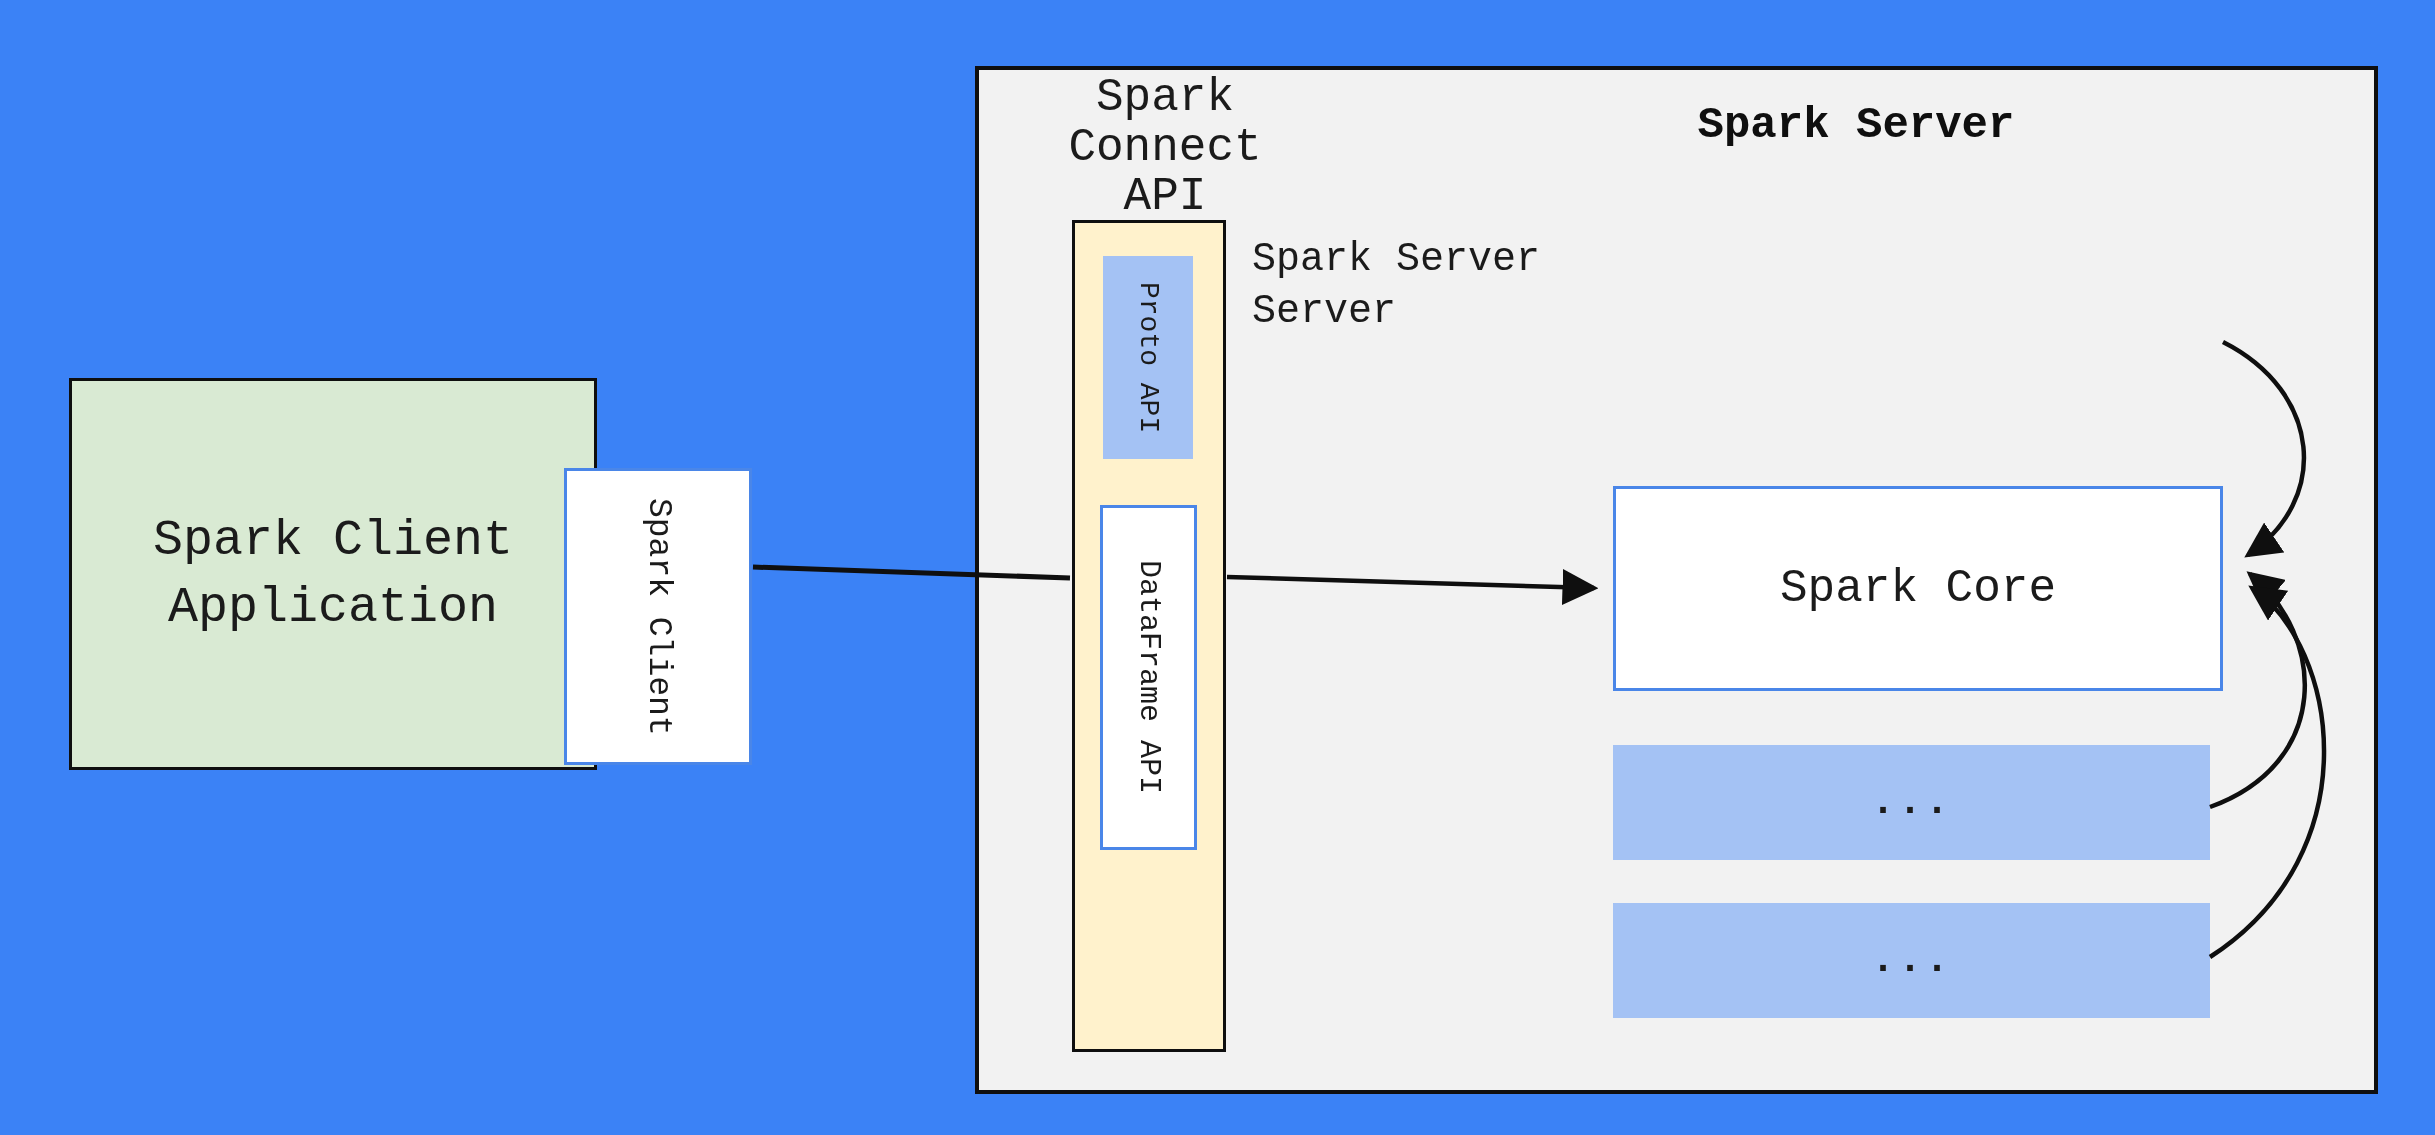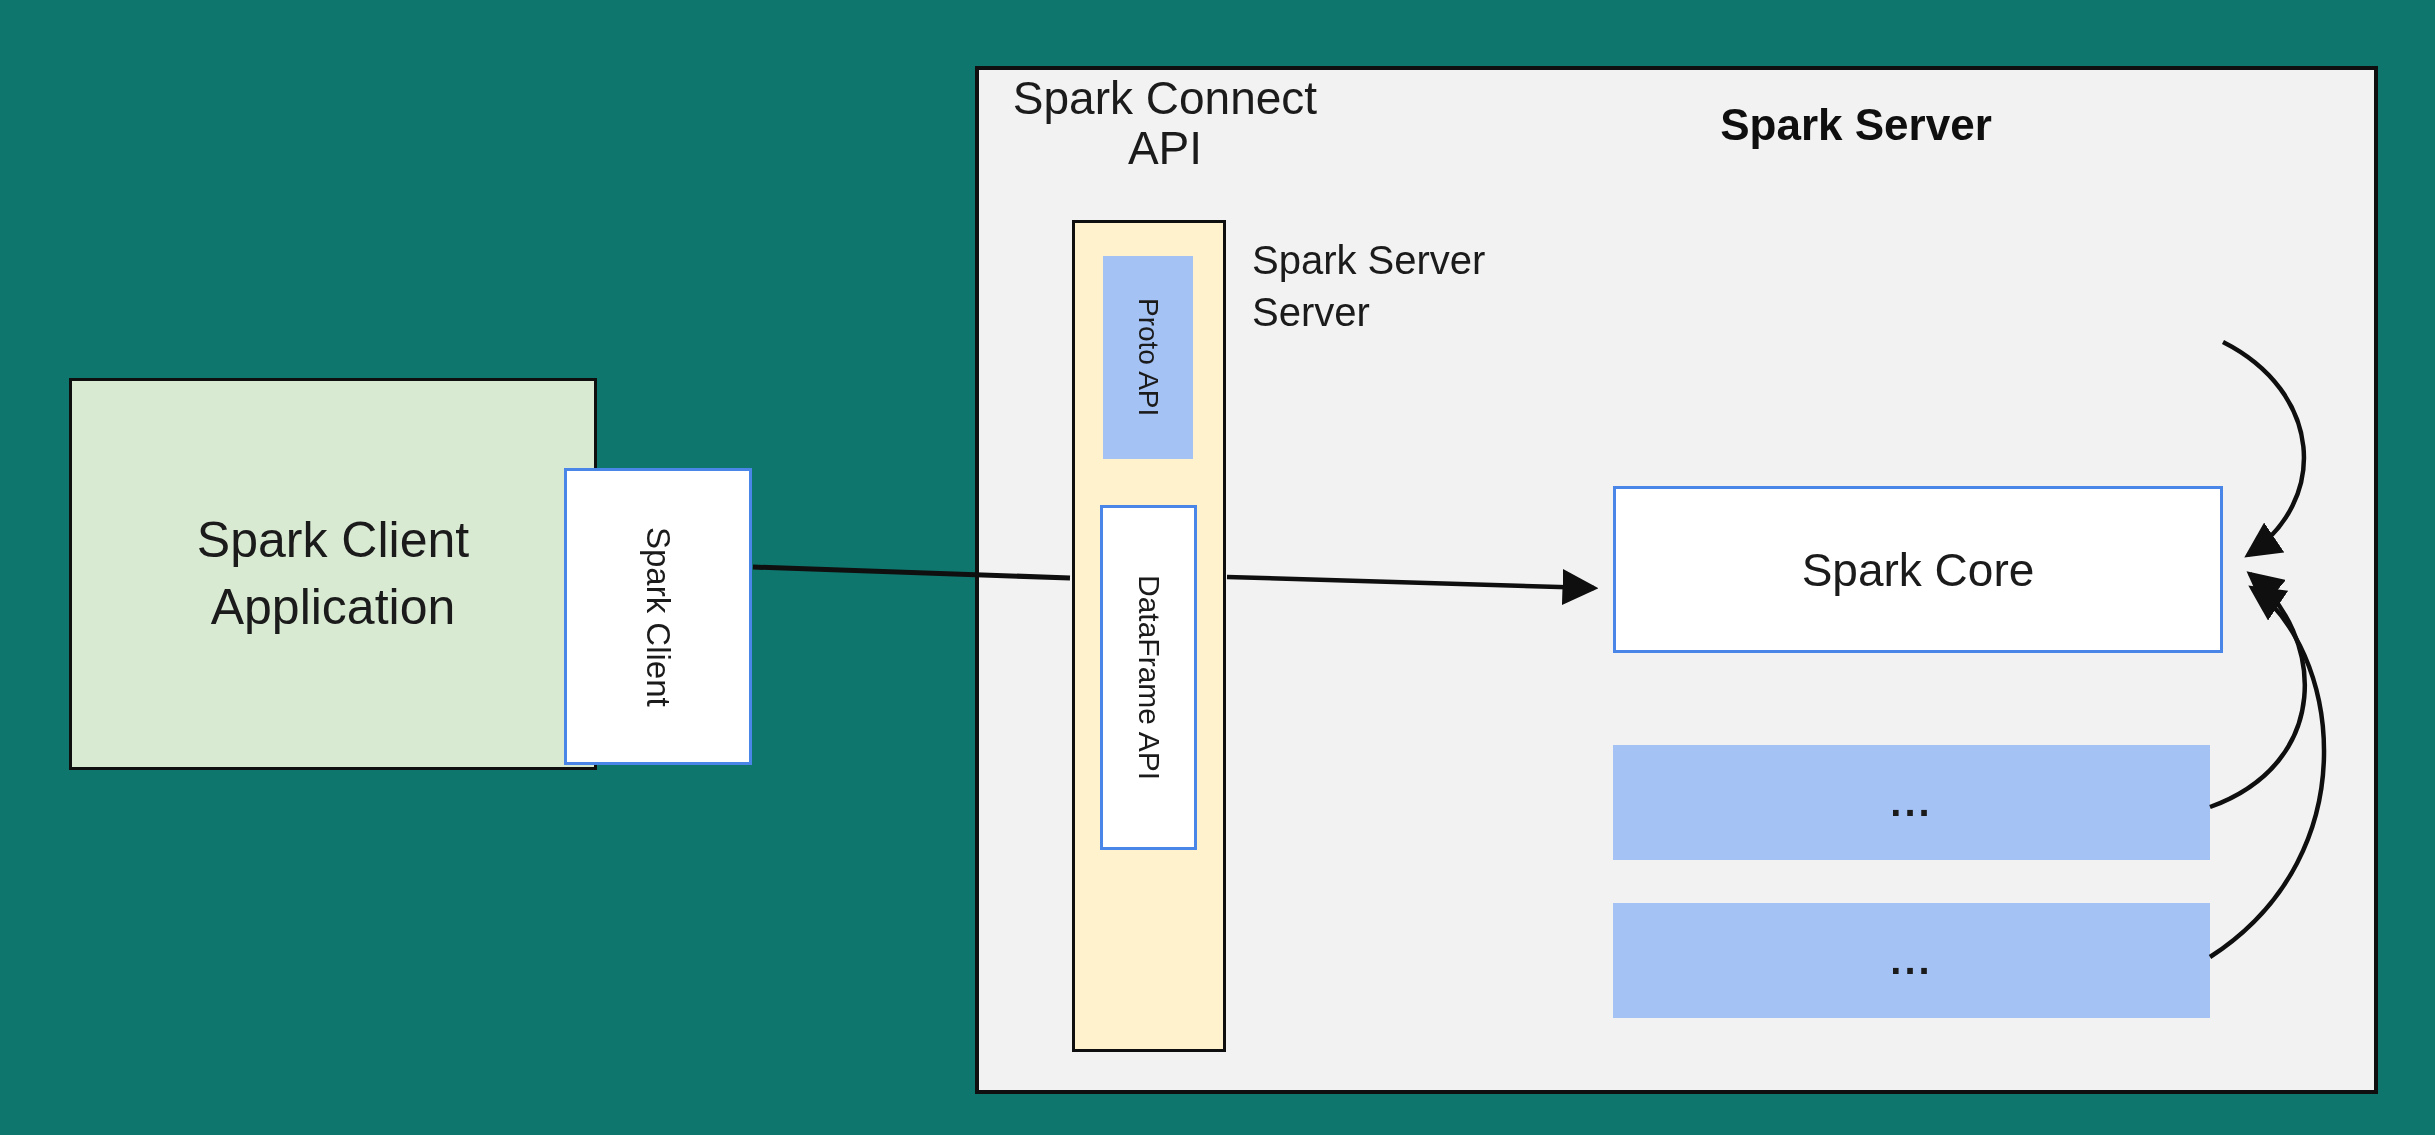--- a/index.html
+++ b/index.html
@@ -1,21 +1,21 @@
 <!DOCTYPE html>
 <html><head>
 <meta charset="utf-8">
 <style>
   html, body { margin: 0; padding: 0; background: #ffffff; }
   #canvas {
     position: relative;
     width: 2435px;
     height: 1135px;
-    background: #0f766e;
-    font-family: Liberation Sans, sans-serif;
+    background: #3b82f6;
+    font-family: Liberation Mono, monospace;
     color: #1b1b1b;
     overflow: hidden;
   }
   .abs { position: absolute; box-sizing: border-box; }
 
   
   .server-container {
     left: 975px; top: 66px; width: 1403px; height: 1028px;
     background: #f2f2f2;
     border: 4px solid #0f0f0f;
@@ -67,21 +67,21 @@
   .vtext-lg { font-size: 33px; }
 
   
   .plugin-box {
     left: 1613px; top: 278px; width: 610px; height: 154px;
     background: #a4c2f4;
     display: flex; align-items: center; justify-content: center;
     font-size: 42px;
   }
   .spark-core-box {
-    left: 1613px; top: 486px; width: 610px; height: 167px;
+    left: 1613px; top: 486px; width: 610px; height: 205px;
     background: #ffffff;
     border: 3px solid #4a86e8;
     display: flex; align-items: center; justify-content: center;
     font-size: 46px;
   }
   .slot-box {
     background: #a4c2f4;
     display: flex; align-items: center; justify-content: center;
     font-size: 40px; font-weight: 700; letter-spacing: 3px;
   }

